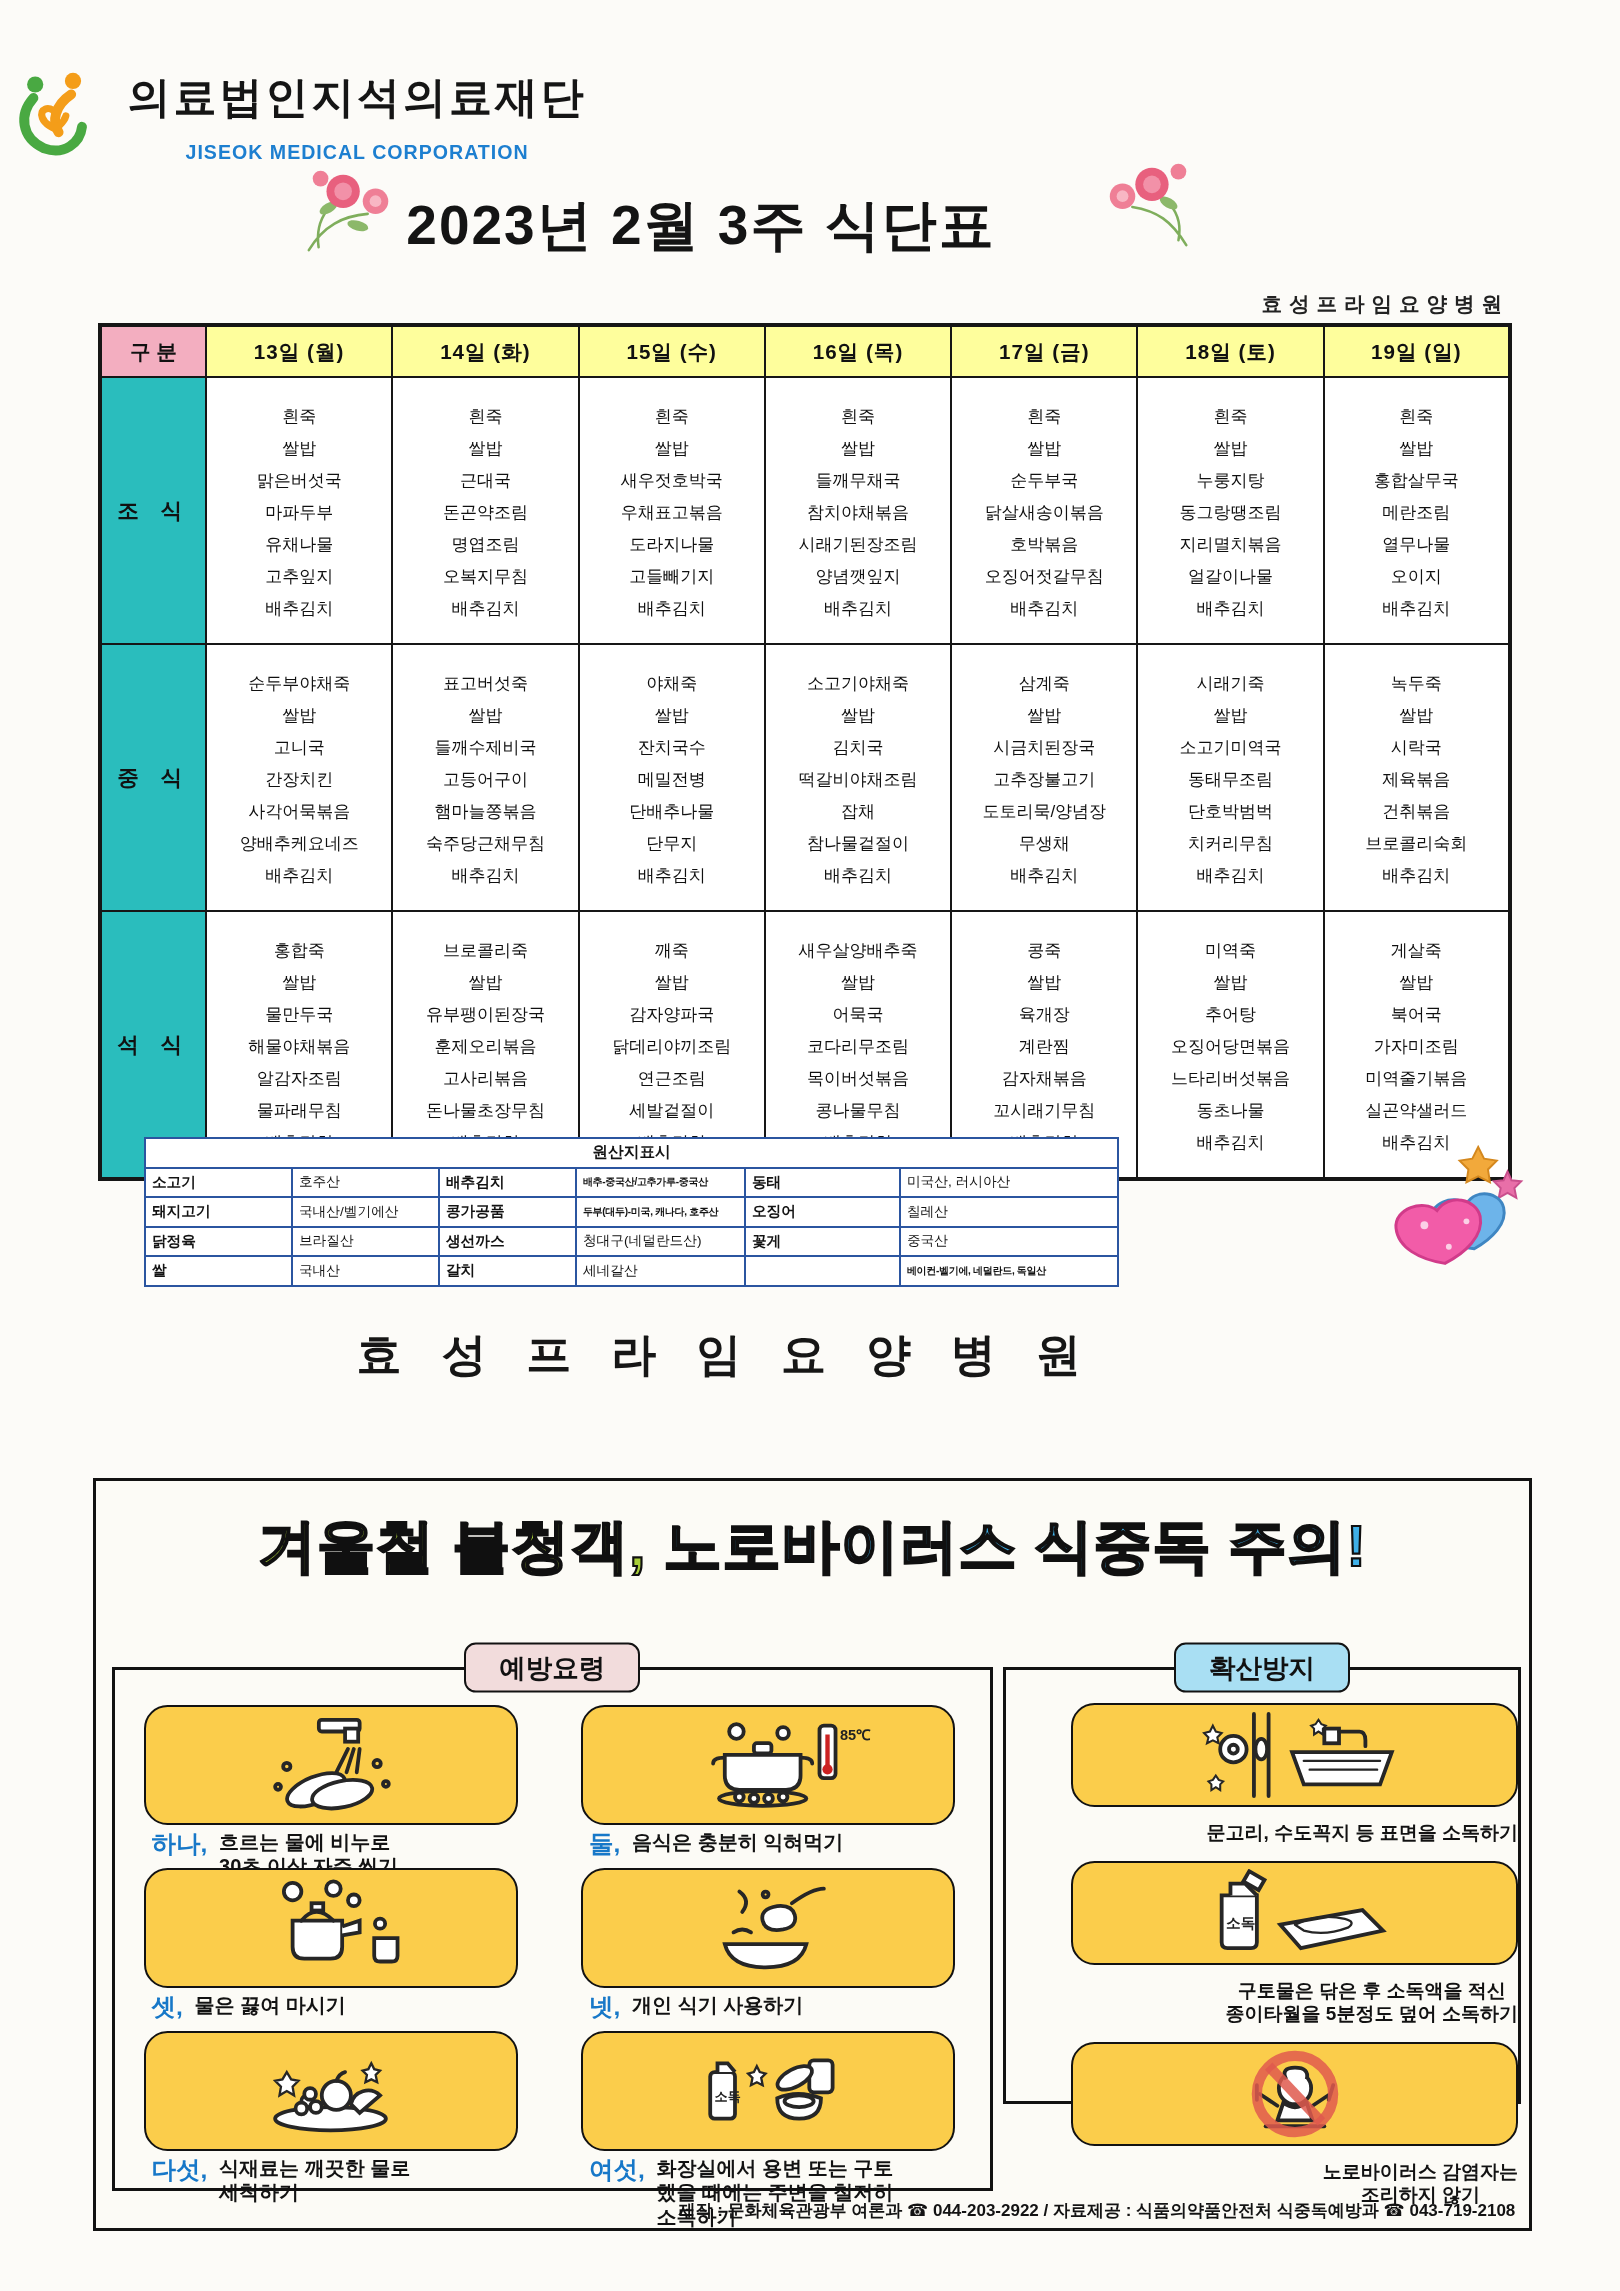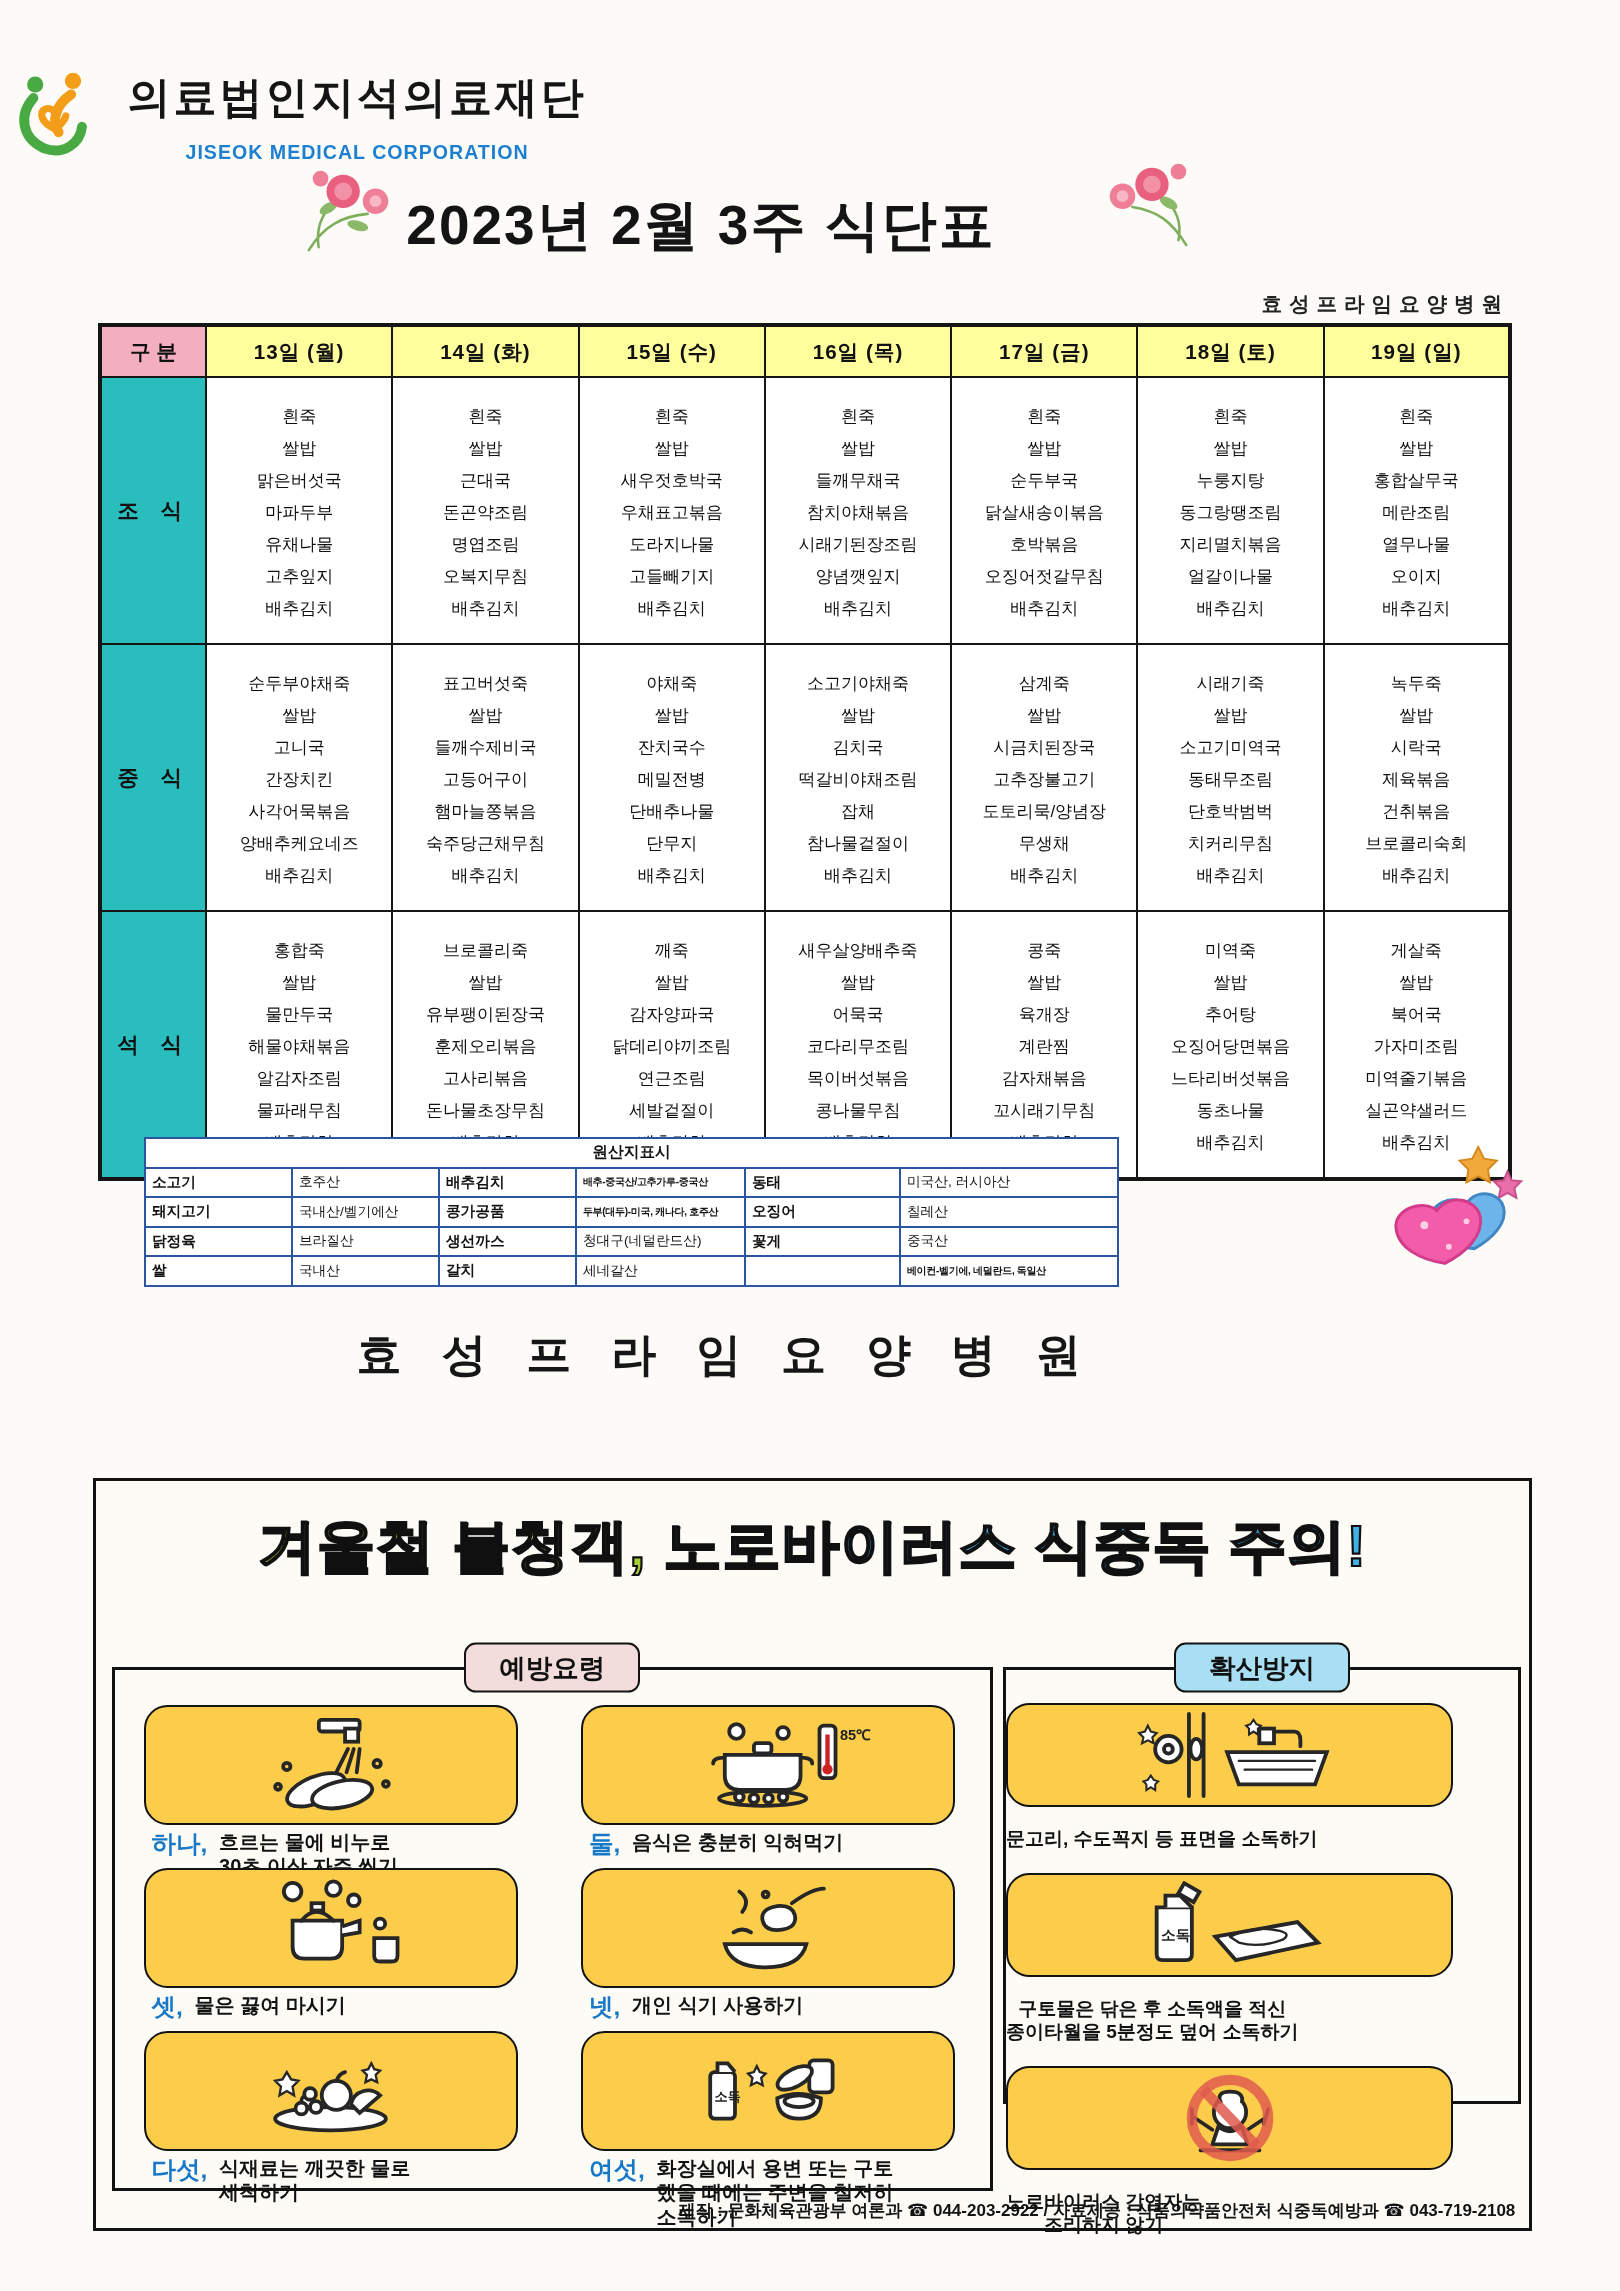--- a/index.html
+++ b/index.html
@@ -62,21 +62,21 @@
   .prev-grid{position:absolute;left:0;top:29px;width:100%;display:grid;
         grid-template-columns:1fr 1fr;grid-auto-rows:163px;}
   .prev-item{position:relative;padding:5.9px 17.6px 0 29px;}
   .card{background:#fbcd4b;border:2.9px solid #121212;border-radius:23.5px;display:flex;
         align-items:center;justify-content:center;overflow:hidden;}
   .prev-card{width:370px;height:116px;}
   .caption{display:flex;align-items:flex-start;margin-top:4.9px;margin-left:7.8px;}
   .cap-num{font-size:24.5px;font-weight:900;color:#1778c8;margin-right:11.8px;line-height:1.15;}
   .cap-text{font-size:20px;font-weight:800;color:#121212;white-space:pre-line;line-height:1.22;}
   .spread-col{position:absolute;left:0;top:33px;width:100%;display:flex;flex-direction:column;
-        align-items:flex-start;gap:20px;}
+        align-items:flex-end;gap:14px;}
   .spread-card{width:443px;height:100px;}
   .sp-cap{text-align:center;font-size:19px;font-weight:800;color:#121212;
         white-space:pre-line;line-height:1.22;margin-bottom:2.9px;}
   .poster-footer{position:absolute;right:13.7px;bottom:5.9px;font-size:17px;font-weight:700;color:#131313;}
 
   svg .ln{stroke:#262626;stroke-width:2.6;fill:none;stroke-linecap:round;stroke-linejoin:round;}
   svg .fw{fill:#fff;stroke:#262626;stroke-width:2.6;}
   svg text{font-family:"Liberation Sans",sans-serif;}
 </style>
 </head>

